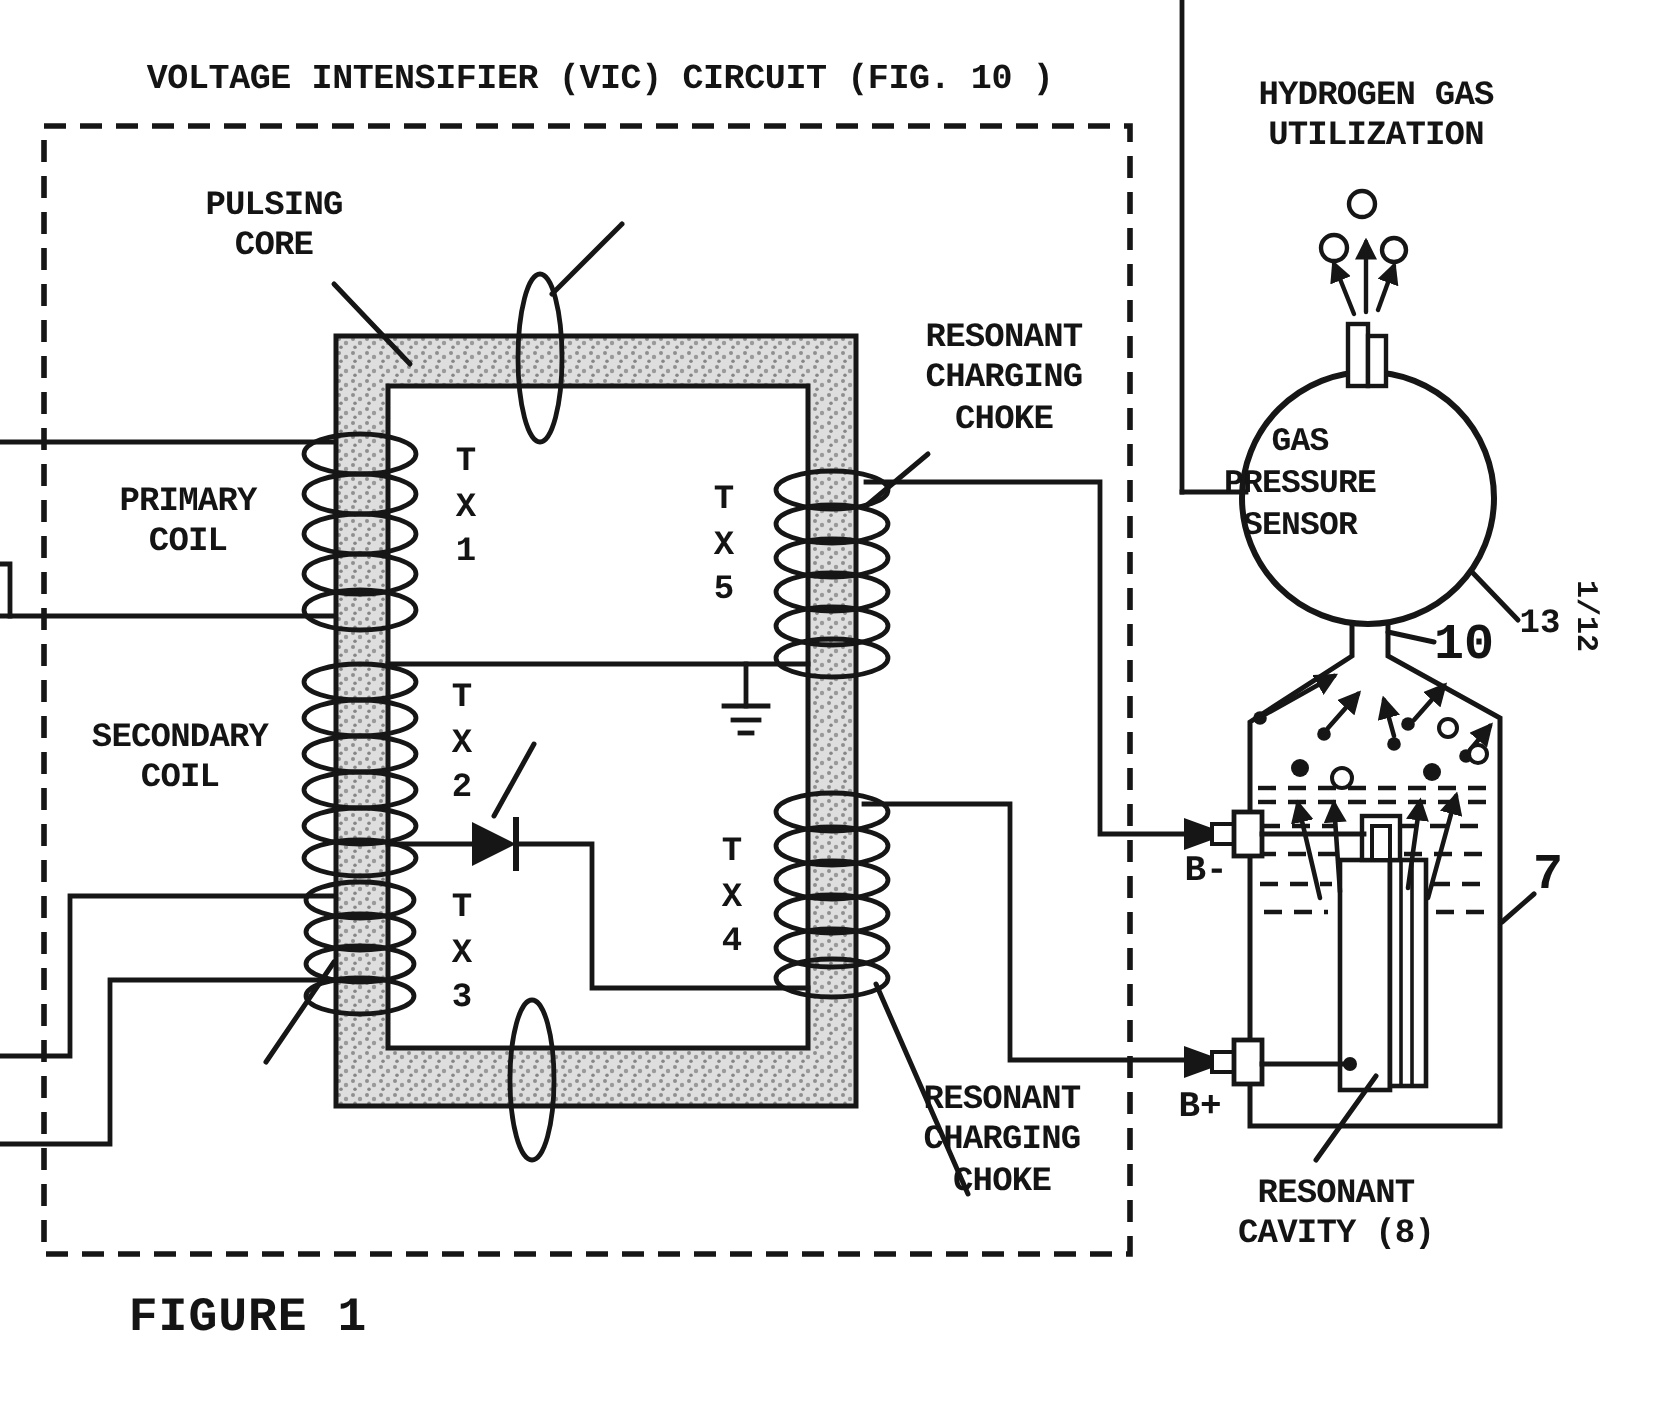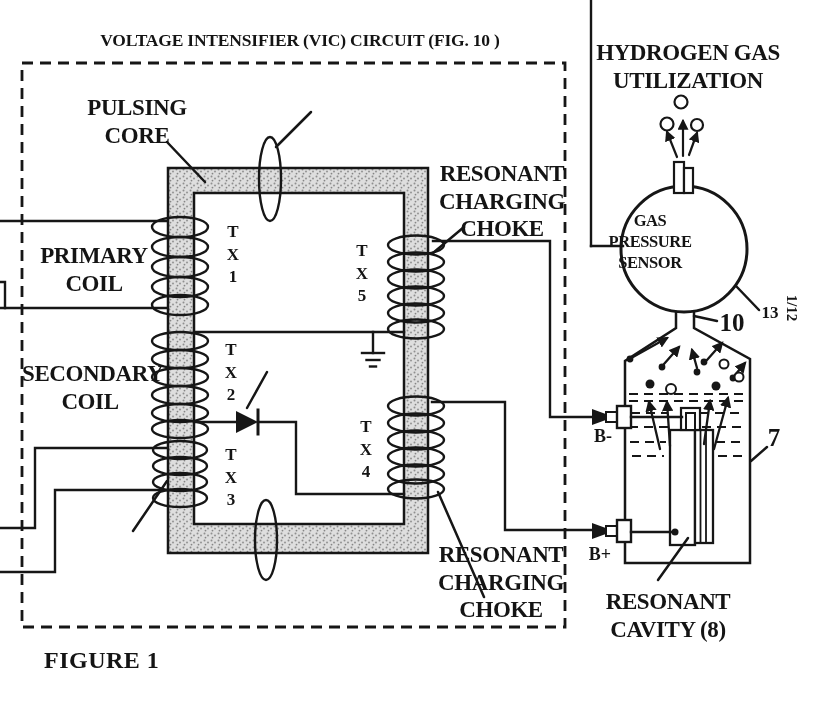--- a/index.html
+++ b/index.html
@@ -1,28 +1,28 @@
 <!DOCTYPE html>
 <html><head>
 <meta charset="utf-8">
 <style>
   html,body{margin:0;padding:0;background:#ffffff}
   .stage{position:relative;width:827px;height:701px;background:#ffffff;
-         font-family:Liberation Serif, serif;overflow:hidden}
+         font-family:Liberation Mono, monospace;overflow:hidden}
   .stage svg{position:absolute;left:0;top:0}
-  .lbl{position:absolute;font-weight:700;font-size:23px;line-height:1.2;
+  .lbl{position:absolute;font-weight:700;font-size:17px;line-height:1.2;
        letter-spacing:-0.4px;color:#141414;text-align:center;white-space:pre-line}
   .title{font-size:17.5px;letter-spacing:-0.2px}
   .small{font-size:16.5px;line-height:1.28}
   .tx{font-size:17px;line-height:1.33;letter-spacing:0}
   .num{font-size:25px;letter-spacing:0}
   .n13{font-size:17px;letter-spacing:0}
   .bpm{font-size:18px;letter-spacing:0}
   .sheet{font-size:15px;letter-spacing:0;transform:rotate(90deg);transform-origin:center center}
-  .figcap{font-size:24px;letter-spacing:.5px;text-align:left;line-height:1.1}
+  .figcap{font-size:24px;letter-spacing:.5px;text-align:center;line-height:1.1}
 </style>
 </head>
 <body>
 
 <div class="stage">
 
 <svg width="827" height="701" viewBox="0 0 827 701">
   <defs>
     <pattern id="stip" width="7" height="7" patternUnits="userSpaceOnUse">
       <rect width="7" height="7" fill="#dedede"></rect>

